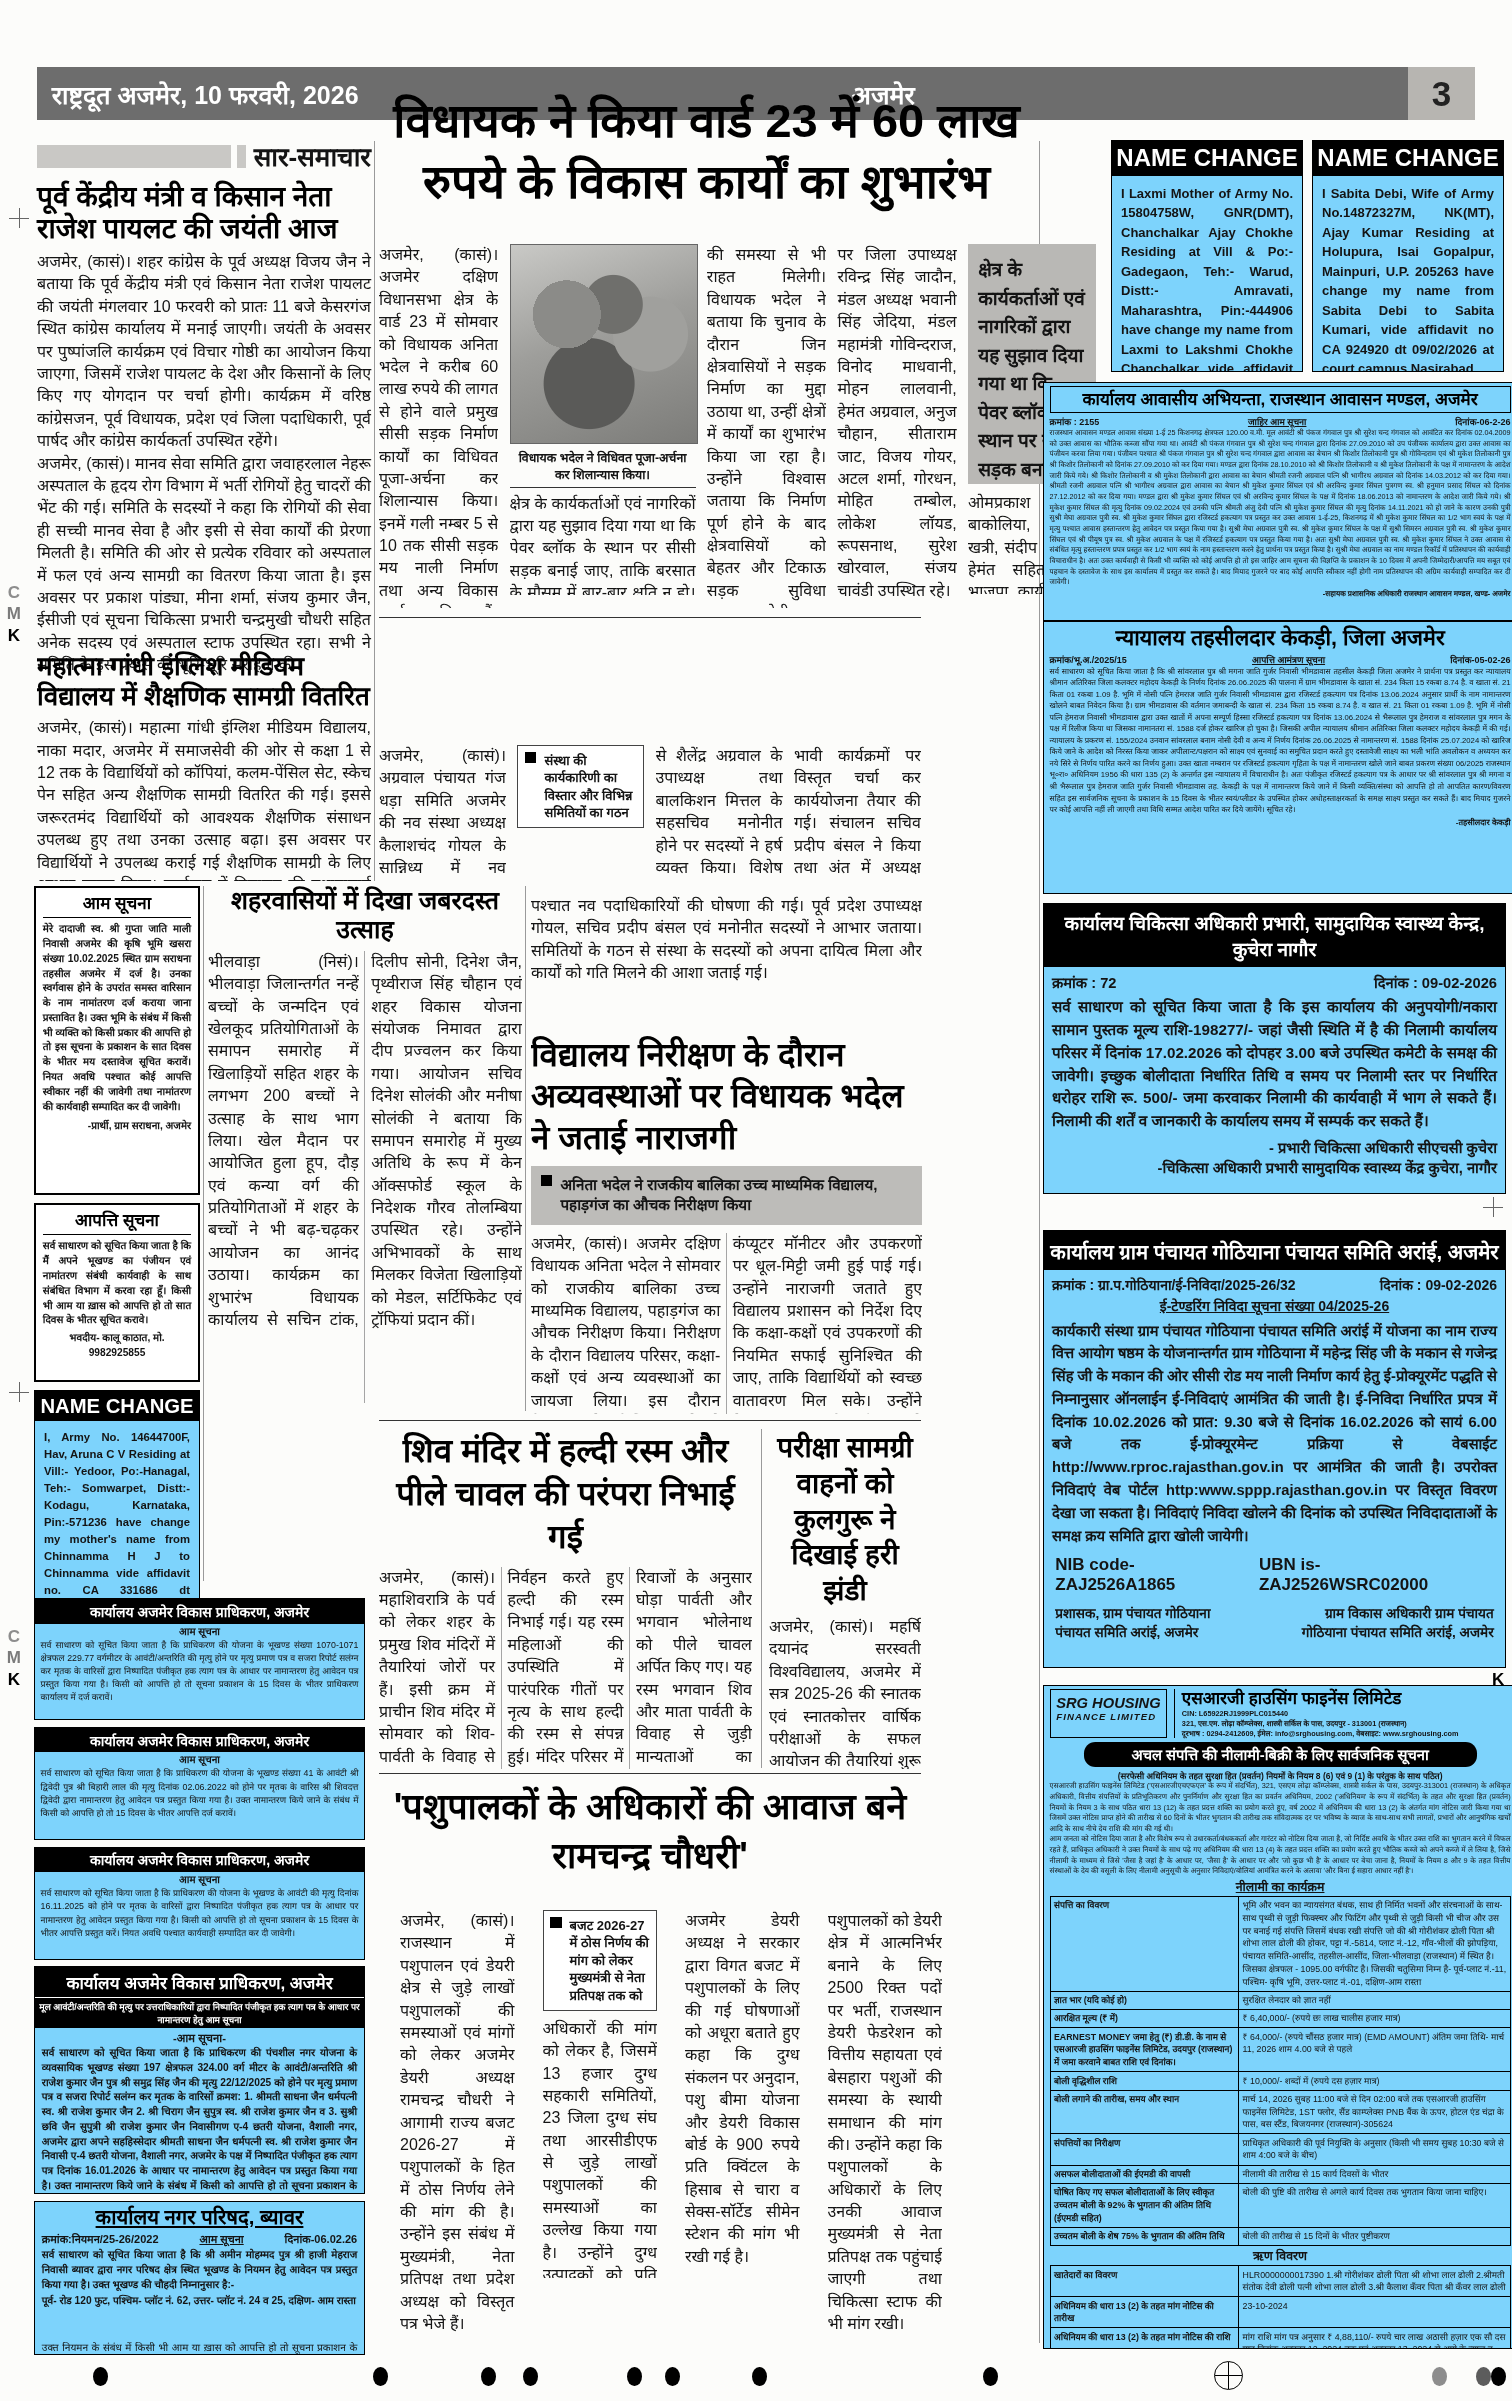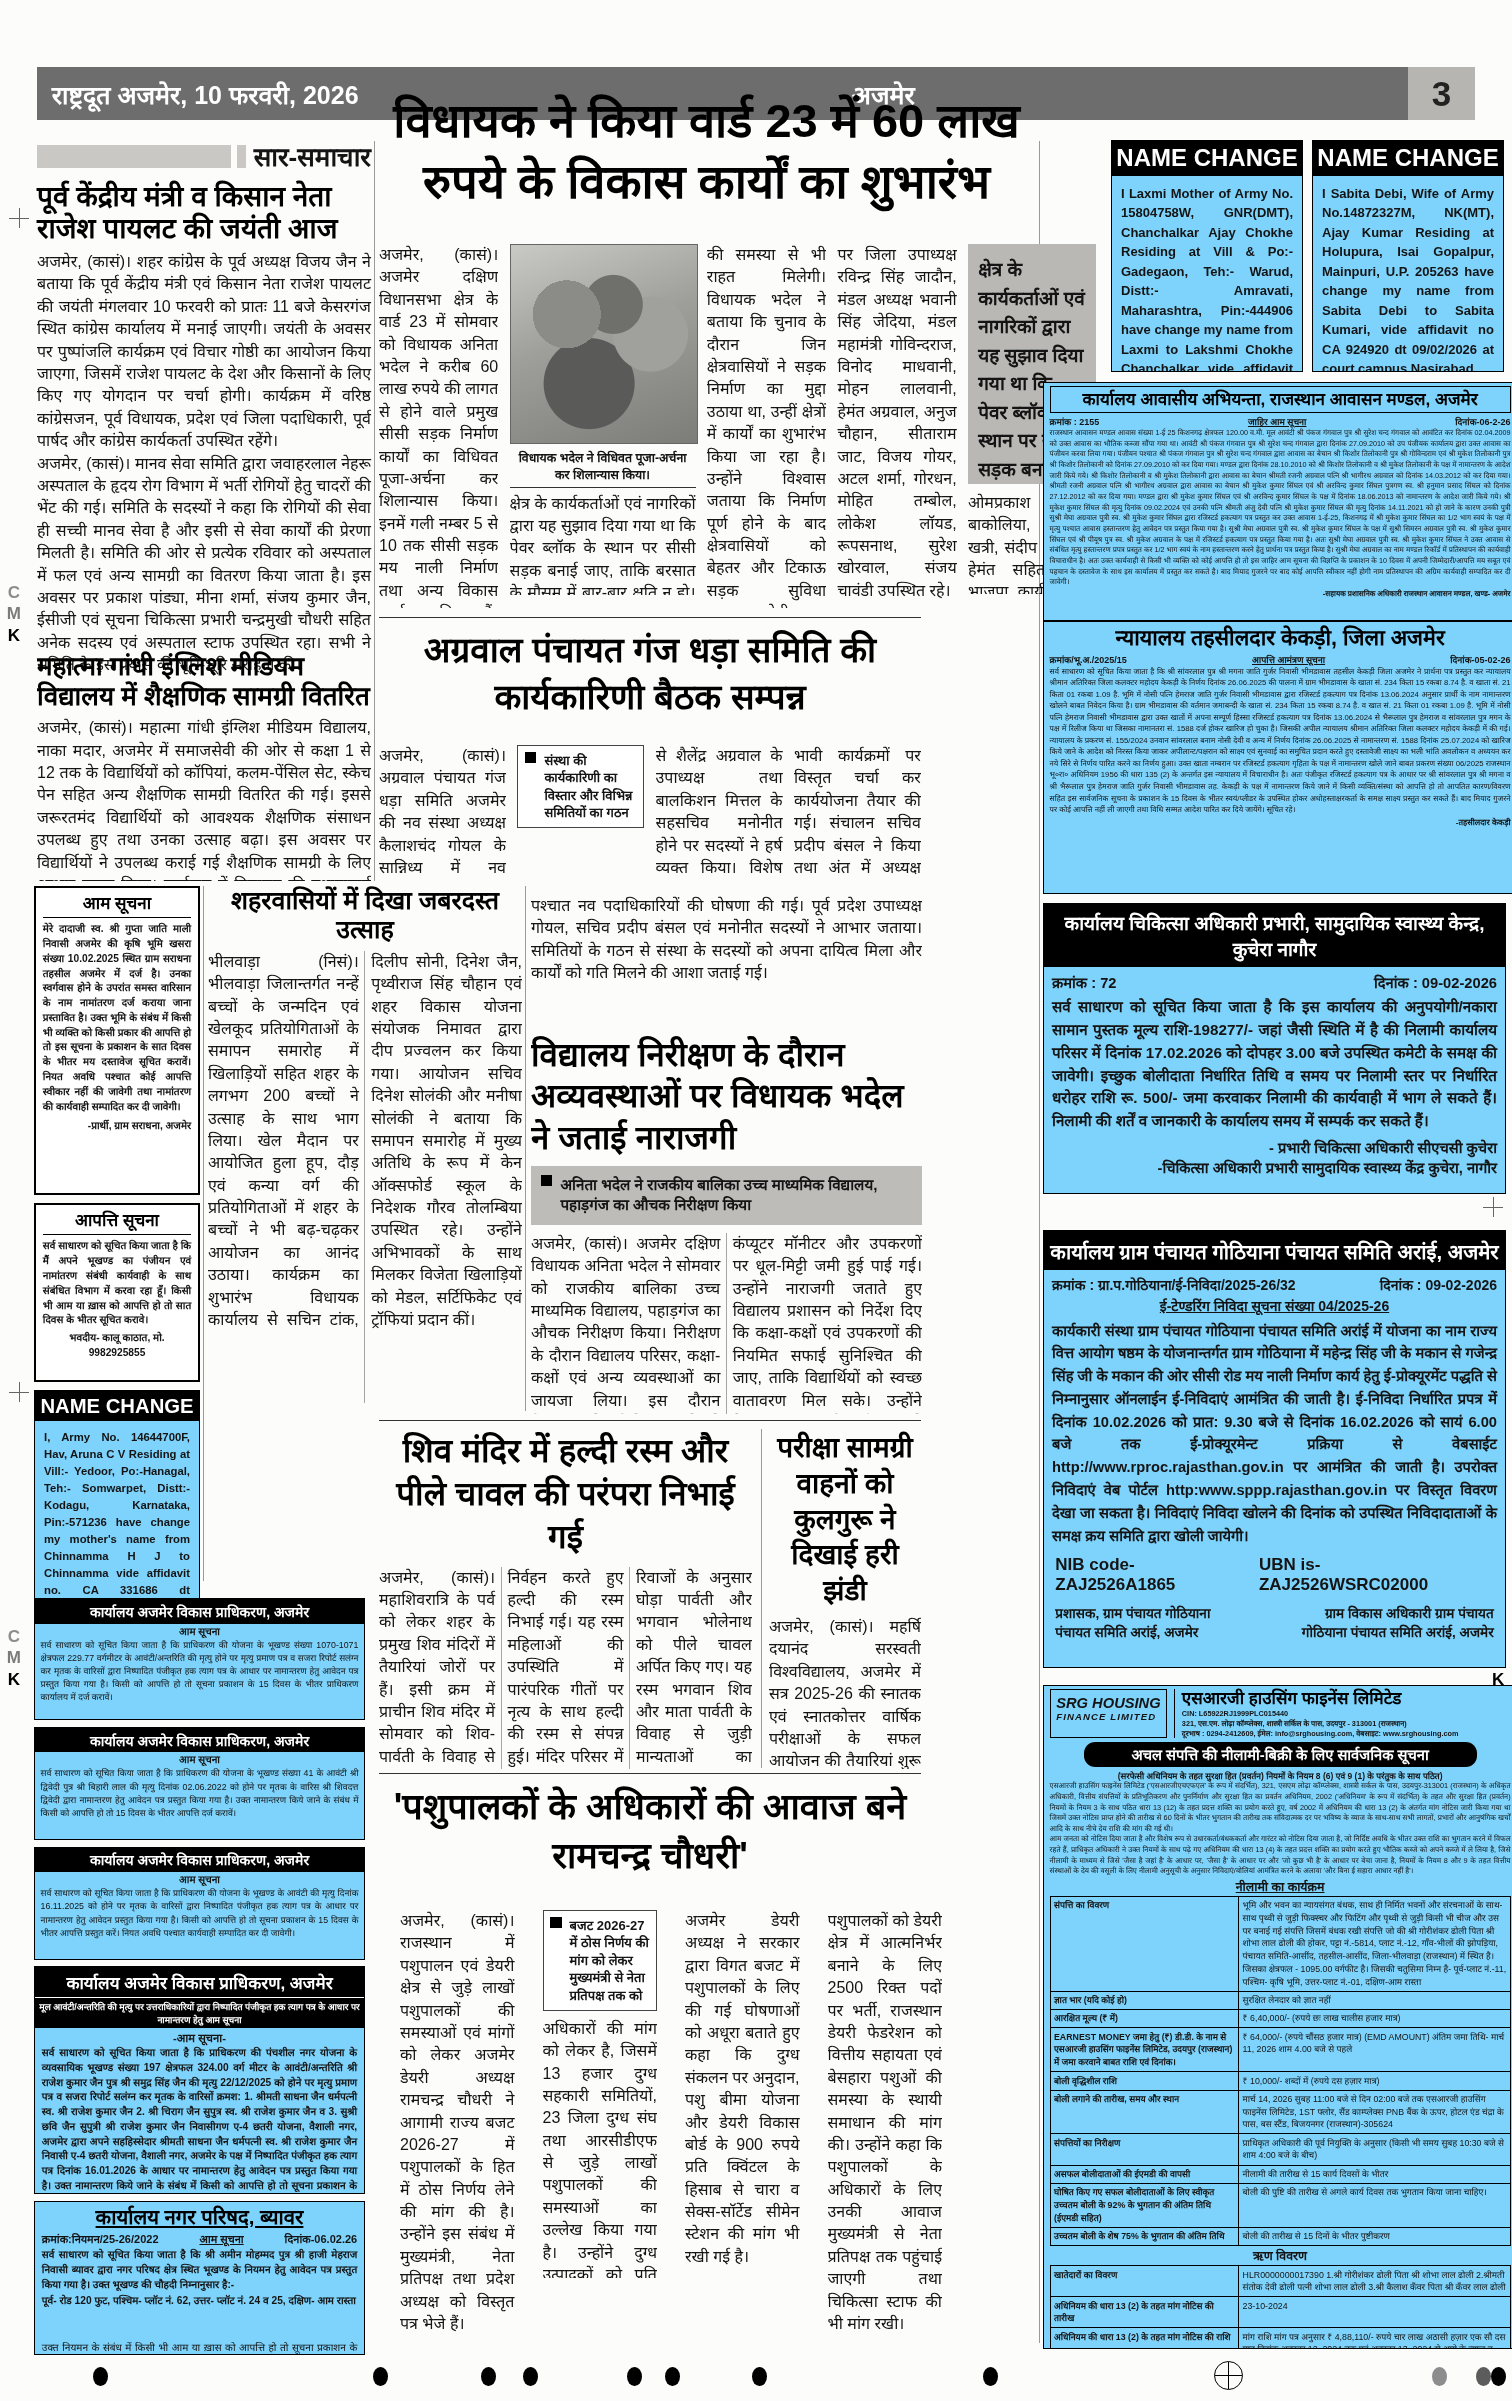--- a/index.html
+++ b/index.html
@@ -197,21 +197,20 @@
     </div>
     <div class="body-txt jt ovh" style="width:123px;">की समस्या से भी राहत मिलेगी। विधायक भदेल ने बताया कि चुनाव के दौरान जिन क्षेत्रवासियों ने सड़क निर्माण का मुद्दा उठाया था, उन्हीं क्षेत्रों में कार्यों का शुभारंभ किया जा रहा है। उन्होंने विश्वास जताया कि निर्माण पूर्ण होने के बाद क्षेत्रवासियों को बेहतर और टिकाऊ सड़क सुविधा उपलब्ध होगी। इस अवसर</div>
     <div class="body-txt jt ovh" style="width:123px;">पर जिला उपाध्यक्ष रविन्द्र सिंह जादौन, मंडल अध्यक्ष भवानी सिंह जेदिया, मंडल महामंत्री गोविन्दराज, विनोद माधवानी, मोहन लालवानी, हेमंत अग्रवाल, अनुज चौहान, सीताराम जाट, विजय गोयर, अटल शर्मा, गोरधन, मोहित तम्बोल, लोकेश लॉयड, रूपसनाथ, सुरेश खोरवाल, संजय चावंडी उपस्थित रहे।</div>
     <div style="width:128px;flex:0 0 auto;">
       <div class="graybox ovh" style="padding:12.4px 10.2px;font-size:19px;font-weight:bold;line-height:1.5;height:215px;">क्षेत्र के कार्यकर्ताओं एवं नागरिकों द्वारा यह सुझाव दिया गया था कि पेवर ब्लॉक के स्थान पर सीसी सड़क बनाई जाए, ताकि बरसात के मौसम में बार-बार क्षति न हो</div>
       <div class="body-txt jt ovh" style="height:102px;margin-top:8px;">ओमप्रकाश बाकोलिया, श्याम खत्री, संदीप धारीवाल, हेमंत सहित अनेक भाजपा कार्यकर्ता एवं स्थानीय नागरिक उपस्थित रहे।</div>
     </div>
   </div>
 
   <div class="abs hrule" style="left:379px;top:617px;width:542px;"></div>
-  <div class="abs hd ctr" style="left:379px;top:626px;width:542px;font-size:35px;line-height:1.35;">अग्रवाल पंचायत गंज धड़ा समिति की कार्यकारिणी बैठक सम्पन्न</div>
   <div class="abs flexrow" style="left:379px;top:745px;width:542px;height:134px;gap:11.3px;">
     <div class="body-txt jt ovh" style="width:127px;">अजमेर, (कासं)। अग्रवाल पंचायत गंज धड़ा समिति अजमेर की नव संस्था अध्यक्ष कैलाशचंद गोयल के सान्निध्य में नव मनोनीत कार्यकारिणी की प्रथम बैठक पंचमुखी मंदिर, शास्त्री नगर में आयोजित हुई। बैठक में कार्यकारिणी का विस्तार किया गया तथा आगामी कार्यक्रमों की रूपरेखा तय की गई।</div>
     <div style="width:127px;">
       <div class="bulletbox">
           <span class="sq"></span>
           <span>संस्था की कार्यकारिणी का विस्तार और विभिन्न समितियों का गठन</span>
         </div>
     </div>
     <div class="body-txt jt ovh" style="width:127px;">से शैलेंद्र अग्रवाल के उपाध्यक्ष तथा बालकिशन मित्तल के सहसचिव मनोनीत होने पर सदस्यों ने हर्ष व्यक्त किया। विशेष आमंत्रित सदस्यों के रूप में प्रदीप अग्रवाल एवं हरिकिशन कोठवाल तथा संचिवन संगोष्ठी समिति में प्रदीप बंसल, शैलेंद्र अग्रवाल एवं संस्था अध्यक्ष बैठक में शामिल रहे।</div>
     <div class="body-txt jt ovh" style="width:127px;">भावी कार्यक्रमों पर विस्तृत चर्चा कर कार्ययोजना तैयार की गई। संचालन सचिव प्रदीप बंसल ने किया तथा अंत में अध्यक्ष कैलाशचंद गोयल ने सभी का आभार व्यक्त किया।</div>

